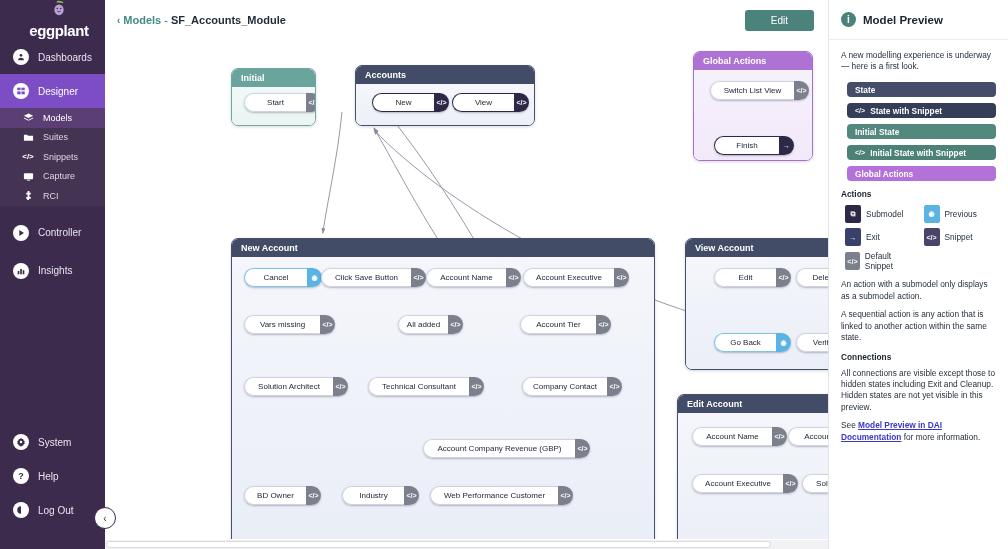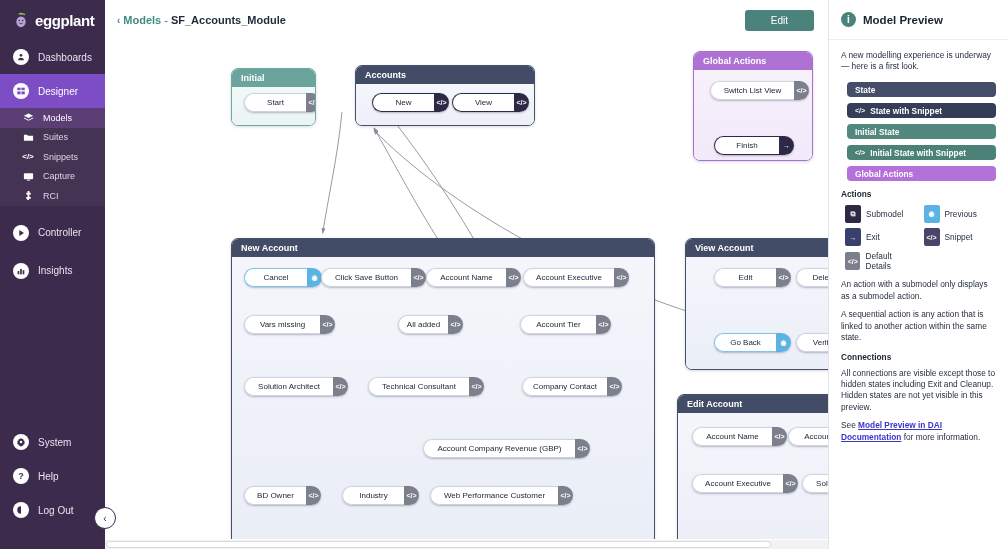--- a/index.html
+++ b/index.html
@@ -9,21 +9,21 @@
     overflow: hidden; background: #ffffff;
   }
   #app { position: relative; width: 1008px; height: 549px; display: flex; }
 
   
   .sidebar {
     width: 105px; height: 549px; background: #3c2b4d;
     position: relative; flex: 0 0 105px; color: #fff;
     display: flex; flex-direction: column;
   }
-  .logo-row { height: 40px; display: flex; align-items: center; padding-left: 13px; gap: 6px; }
+  .logo-row { height: 40px; display: flex; align-items: center; padding-left: 13px; gap: 6px; flex-direction: column; }
   .logo-text { font-size: 15px; font-weight: bold; letter-spacing: -0.4px; color: #fff; }
   .nav-item {
     display: flex; align-items: center; gap: 9px;
     height: 30px; padding-left: 13px; font-size: 9.5px; cursor: pointer;
     color: #e9e4ef;
   }
   .nav-item.top { height: 34px; font-size: 10px; }
   .nav-item.active-main { background: #7c4dc4; color:#fff; }
   .sub-wrap { background: #453353; }
   .nav-sub { display:flex; align-items:center; gap:9px; height: 19.5px; padding-left: 22px; font-size: 9px; cursor:pointer; color:#ded7e6;}
@@ -497,21 +497,21 @@
           <div class="act">
             <span class="sq exit">→</span>
             <span>Exit</span>
           </div>
           <div class="act">
             <span class="sq snip">&lt;/&gt;</span>
             <span>Snippet</span>
           </div>
           <div class="act">
             <span class="sq def">&lt;/&gt;</span>
-            <span>Default Details</span>
+            <span>Default Snippet</span>
           </div>
         </div>
       <div class="rp-p">An action with a submodel only displays as a submodel action.</div>
       <div class="rp-p">A sequential action is any action that is linked to another action within the same state.</div>
       <div class="sect-h">Connections</div>
       <div class="rp-p">All connections are visible except those to hidden states including Exit and Cleanup. Hidden states are not yet visible in this preview.</div>
       <div class="rp-p">
         <span>See </span><span class="rp-link">Model Preview in DAI Documentation</span><span> for more information.</span>
       </div>
     </div>

